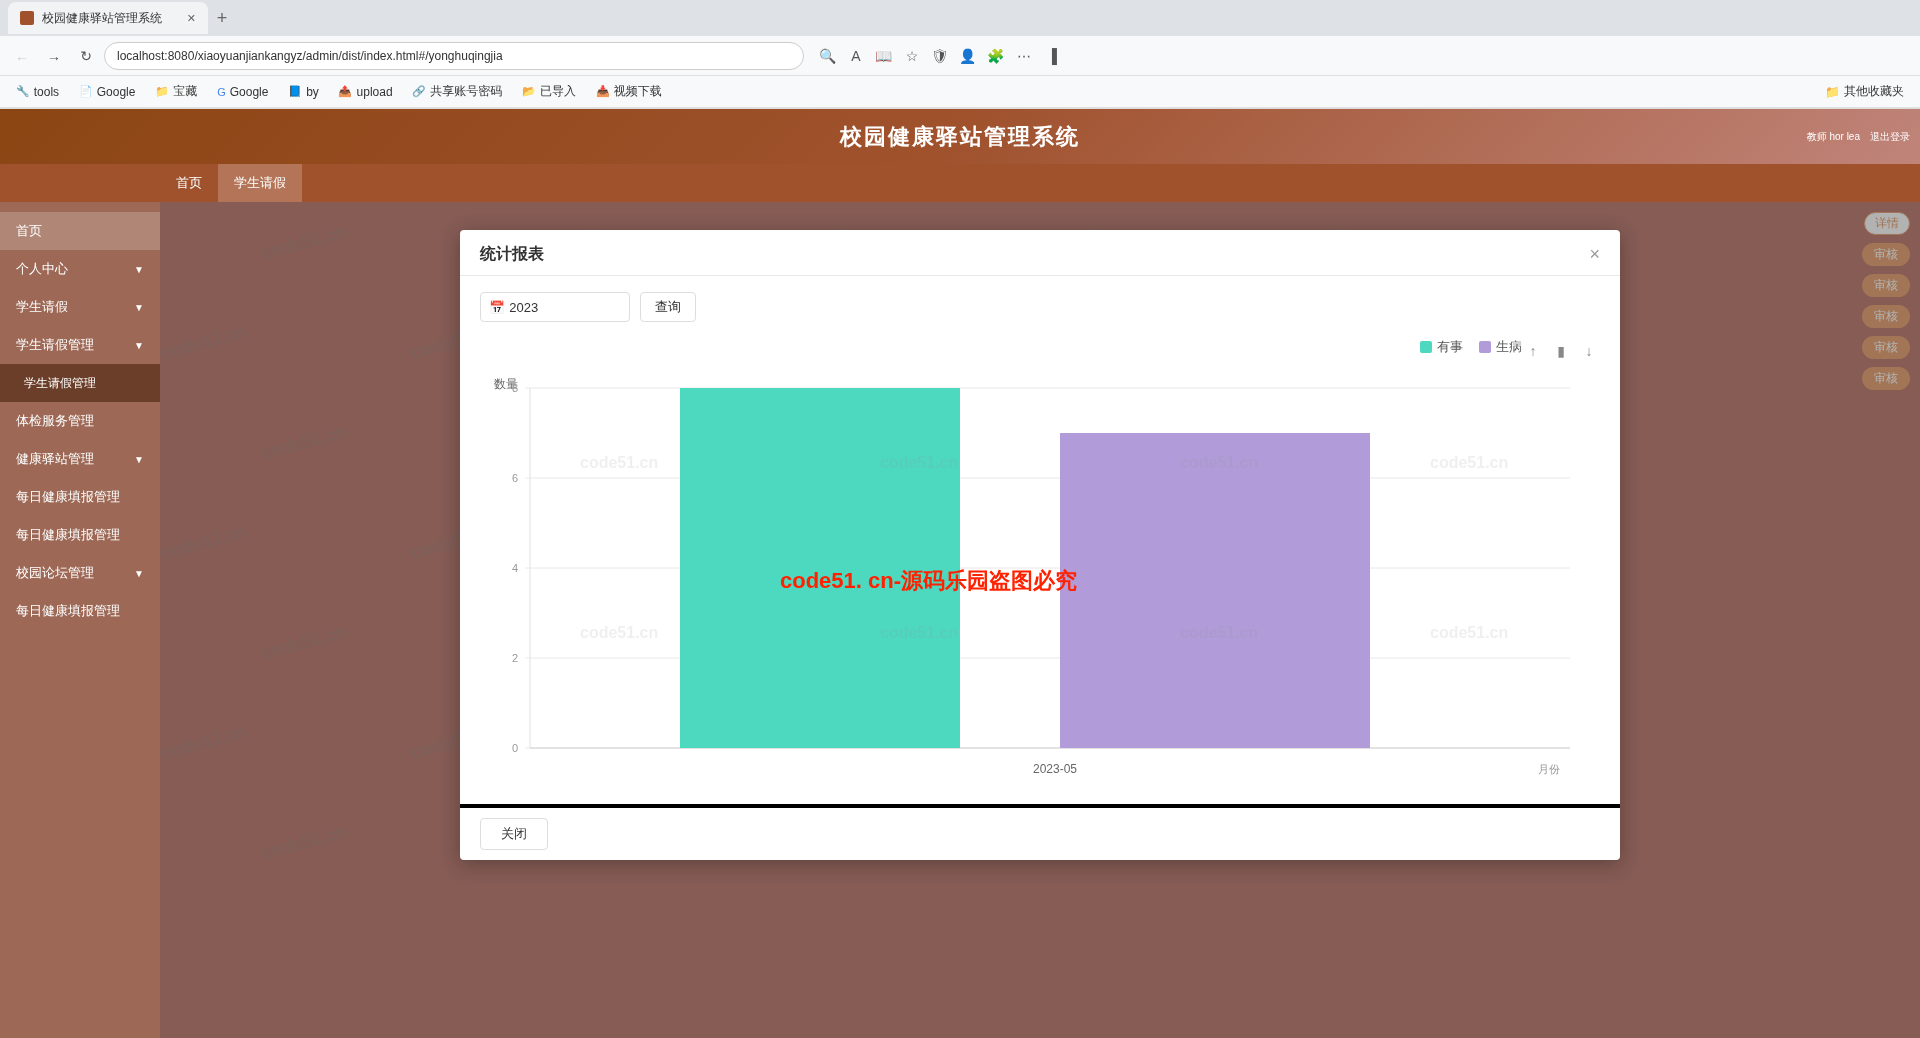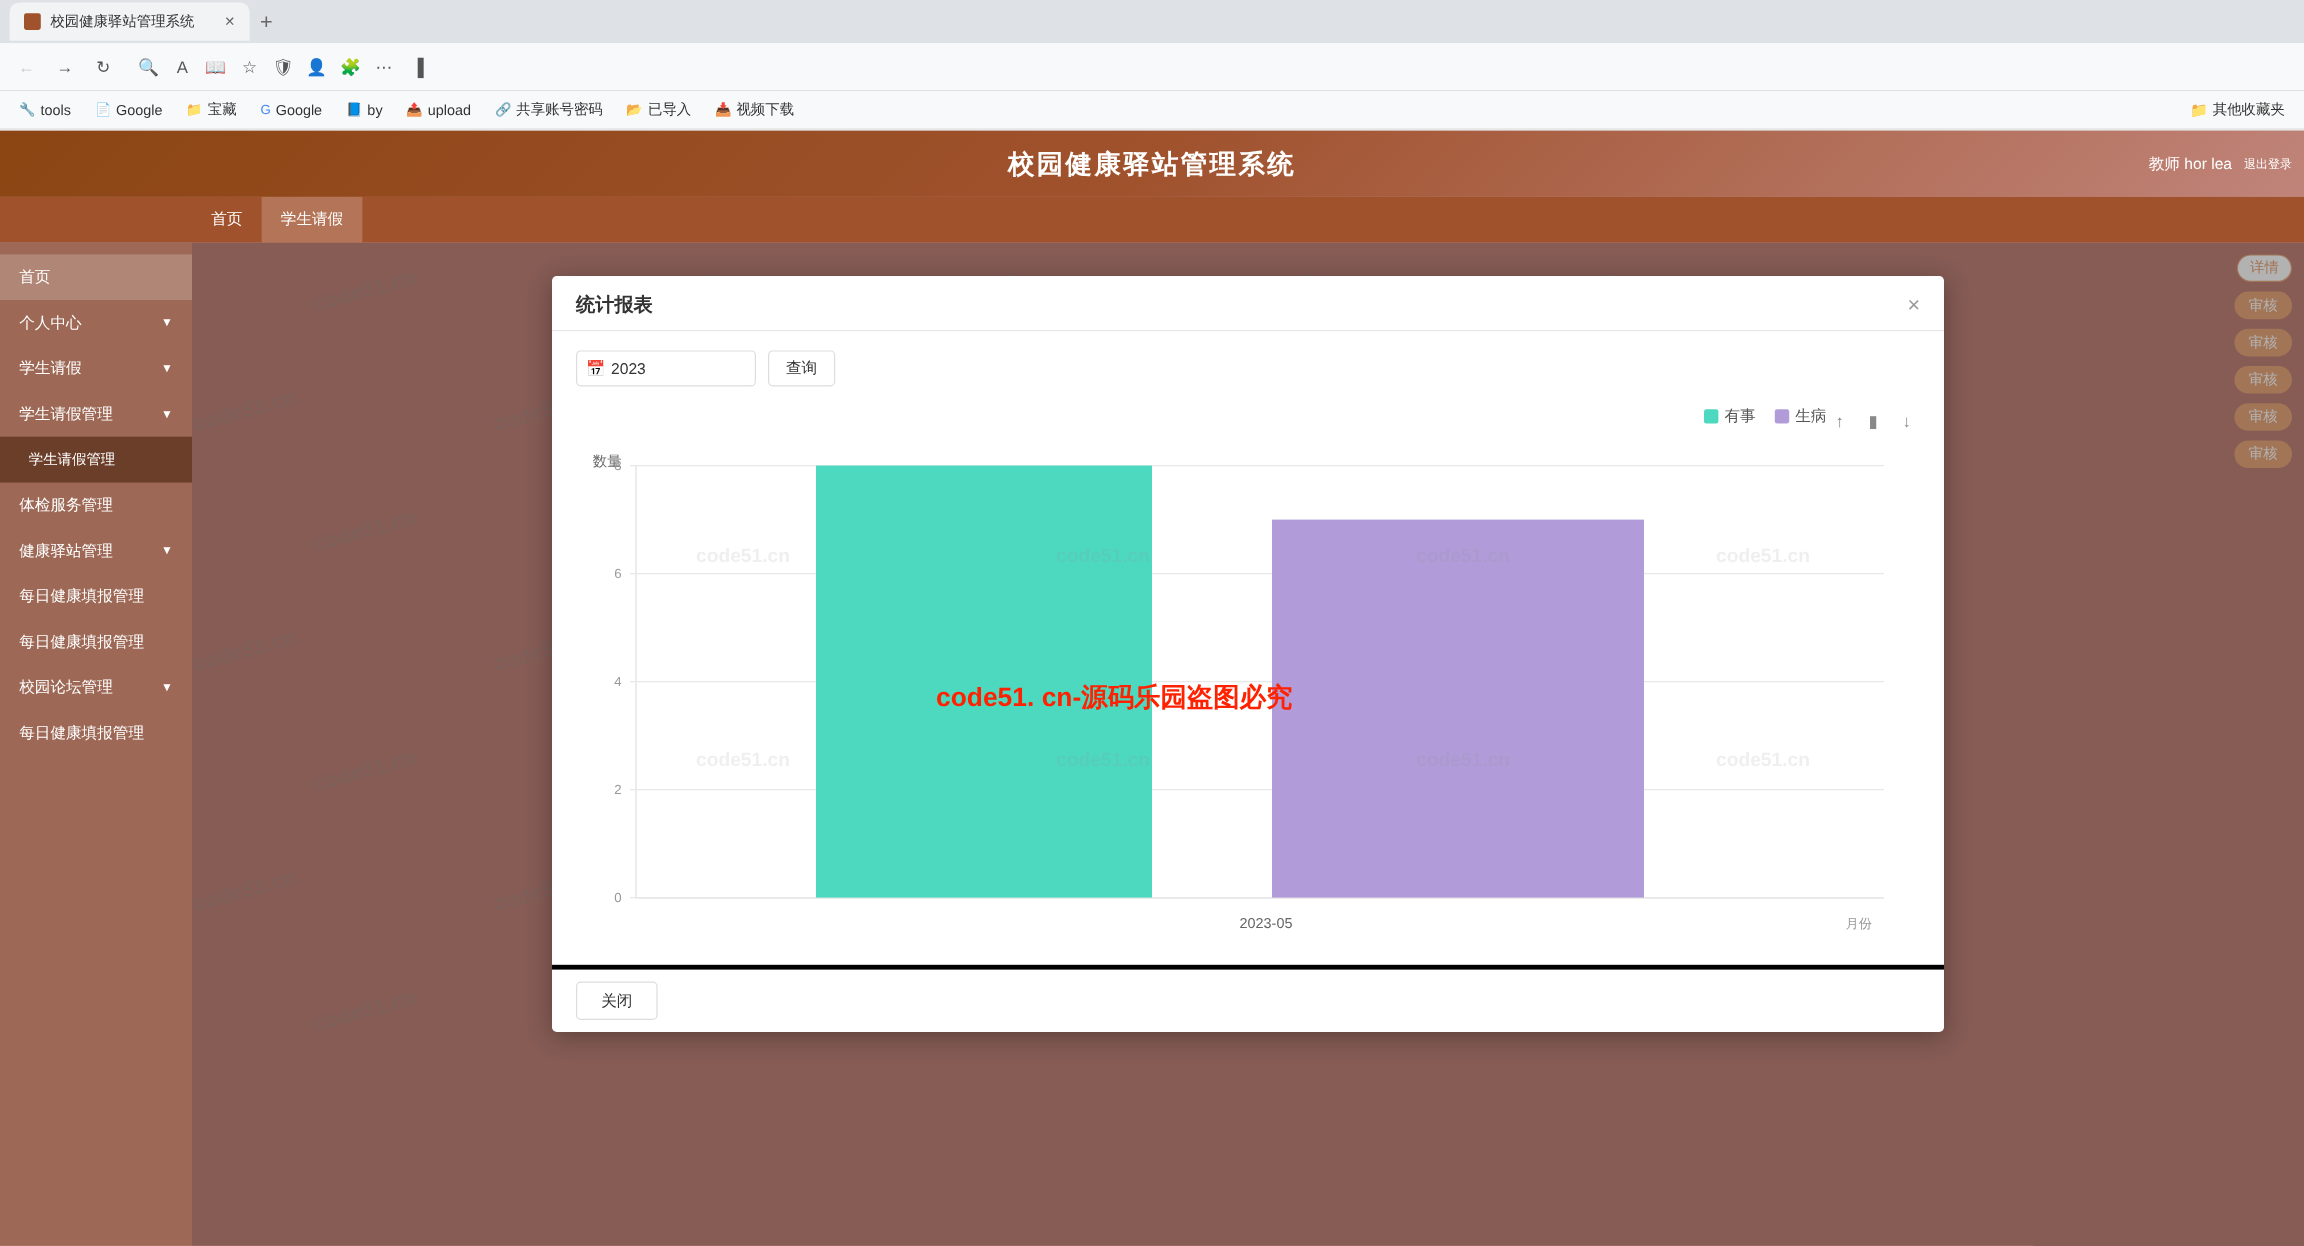--- a/index.html
+++ b/index.html
@@ -19,21 +19,21 @@
     .browser-icons { display: flex; align-items: center; gap: 4px; margin-left: 8px; }
     .browser-icon { width: 24px; height: 24px; display: flex; align-items: center; justify-content: center; color: #555; font-size: 14px; cursor: pointer; border-radius: 4px; }
     .bookmarks-bar { display: flex; align-items: center; height: 32px; padding: 0 8px; gap: 4px; background: #f8f9fa; border-bottom: 1px solid #e0e0e0; }
     .bookmark-item { display: flex; align-items: center; gap: 4px; padding: 2px 8px; border-radius: 4px; cursor: pointer; font-size: 12px; color: #333; }
     .other-bookmarks { margin-left: auto; display: flex; align-items: center; gap: 4px; padding: 2px 8px; font-size: 12px; color: #333; cursor: pointer; }
 
     
     .app-container { width: 1920px; height: calc(1038px - 108px); position: relative; background: #c0847a; }
     .app-header { height: 55px; background: linear-gradient(135deg, #8b4513, #a0522d, #c0847a); display: flex; align-items: center; justify-content: center; position: relative; }
     .app-header-title { color: white; font-size: 22px; font-weight: bold; letter-spacing: 2px; }
-    .app-header-user { position: absolute; right: 60px; color: white; font-size: 13px; }
+    .app-header-user { position: absolute; right: 60px; color: white; font-size: 10px; }
     .app-header-logout { position: absolute; right: 10px; color: white; font-size: 10px; cursor: pointer; }
 
     .app-nav { height: 38px; background: #a0522d; display: flex; align-items: center; padding: 0 160px; }
     .app-nav-item { color: white; font-size: 13px; padding: 0 16px; height: 38px; display: flex; align-items: center; cursor: pointer; }
     .app-nav-item:hover, .app-nav-item.active { background: rgba(255,255,255,0.2); }
 
     .app-body { display: flex; height: calc(1038px - 108px - 55px - 38px); }
 
     
     .sidebar { width: 160px; background: rgba(150, 100, 80, 0.85); padding-top: 10px; flex-shrink: 0; }
@@ -92,20 +92,23 @@
       <div class="favicon" style="background:#a0522d;border-radius:2px;"></div>
       <span>校园健康驿站管理系统</span>
       <span class="close-tab">✕</span>
     </div>
     <div class="browser-tab-new">+</div>
   </div>
   <div class="browser-controls">
     <button class="browser-btn disabled">←</button>
     <button class="browser-btn">→</button>
     <button class="browser-btn">↻</button>
+    <div class="address-bar">
+      <span style="font-size:12px;color:#333;">localhost:8080/xiaoyuanjiankangyz/admin/dist/index.html#/yonghuqingjia</span>
+    </div>
     <div class="browser-icons">
       <div class="browser-icon">🔍</div>
       <div class="browser-icon">A</div>
       <div class="browser-icon">📖</div>
       <div class="browser-icon">☆</div>
       <div class="browser-icon">🛡</div>
       <div class="browser-icon">👤</div>
       <div class="browser-icon">🧩</div>
       <div class="browser-icon">⋯</div>
       <div class="browser-icon">▐</div>

